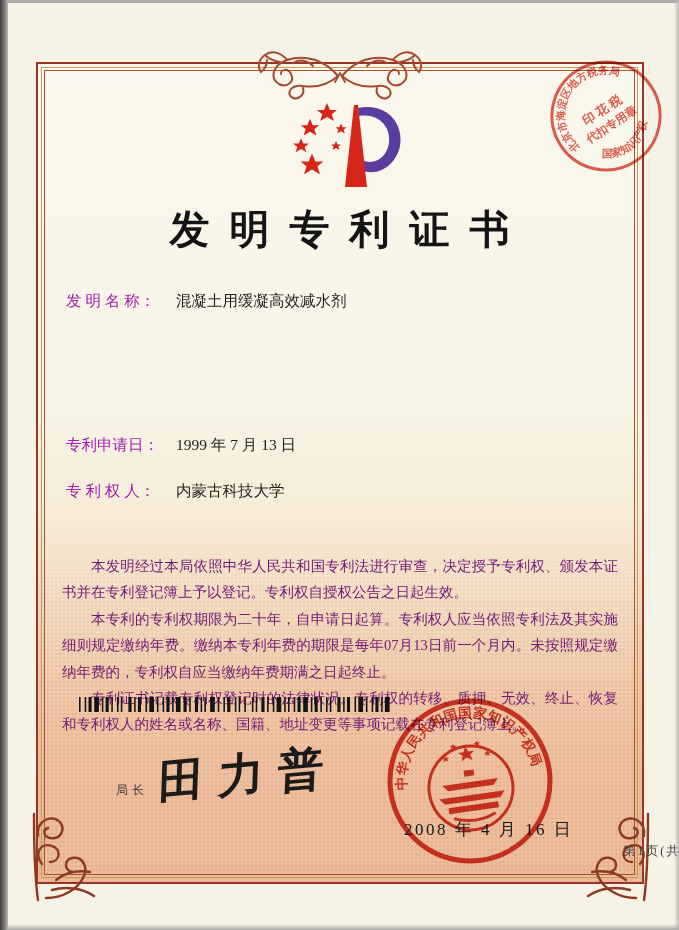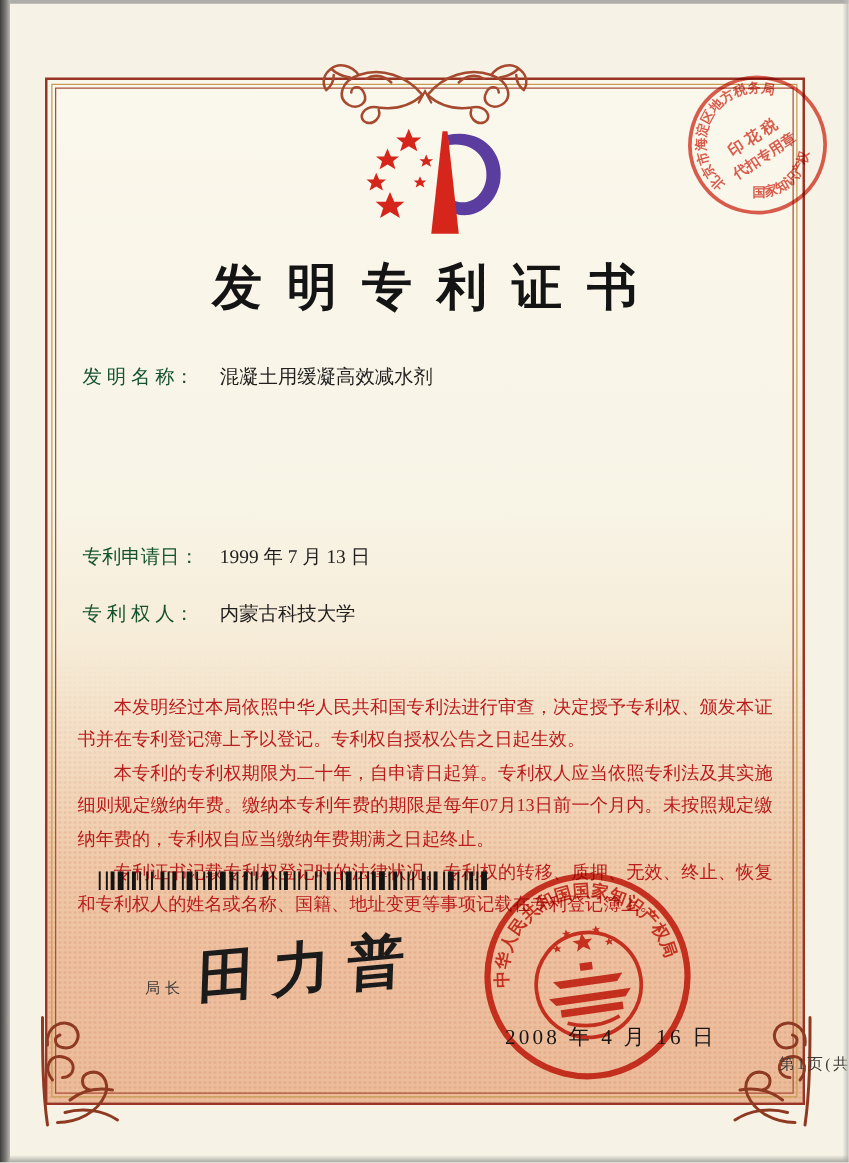--- a/index.html
+++ b/index.html
@@ -27,26 +27,26 @@
   .frame-gold {position:absolute;left:41px;top:67px;width:595px;height:809px;border:1px solid #c69c55;}
   .frame-inner{position:absolute;left:44px;top:70px;width:589px;height:803px;border:1px solid #aa5038;}
 
   .cert-number{position:absolute;left:66px;top:110px;font-size:15.5px;letter-spacing:2px;color:#3b3a38;}
 
   .logo{position:absolute;left:292px;top:101px;}
   .title{position:absolute;left:0;top:202px;width:679px;text-align:center;
     font-size:40px;font-weight:bold;color:#141414;letter-spacing:20px;text-indent:20px;}
 
   .field-row{position:absolute;left:66px;width:540px;font-size:15.5px;color:#262524;white-space:nowrap;}
-  .field-row .lab{display:inline-block;width:106px;color:#14532d;}
+  .field-row .lab{display:inline-block;width:106px;color:#a21caf;}
   .field-row .val{color:#201f1e;}
   .row0{top:291px}.row1{top:339px}.row2{top:387px}.row3{top:435px}.row4{top:481px}.row5{top:528px}
 
   .body-text{position:absolute;left:62px;top:553px;width:556px;font-size:14.5px;line-height:1.82;
-    color:#b91c1c;text-align:justify;}
+    color:#701a75;text-align:justify;}
   .body-text p{margin:0;text-indent:2em;}
 
   .barcode{position:absolute;left:78px;top:697px;}
 
   .sig-label{position:absolute;left:116px;top:782px;font-size:12px;letter-spacing:4px;color:#3c3a38;}
   .sig-name{position:absolute;left:158px;top:744px;font-size:46px;font-weight:600;color:#1b1b1b;
     letter-spacing:14px;transform:rotate(-5deg) skewX(-7deg);white-space:nowrap;}
 
   .seal{position:absolute;left:383px;top:694px;width:174px;height:174px;transform:rotate(-8deg);
     mix-blend-mode:multiply;}

